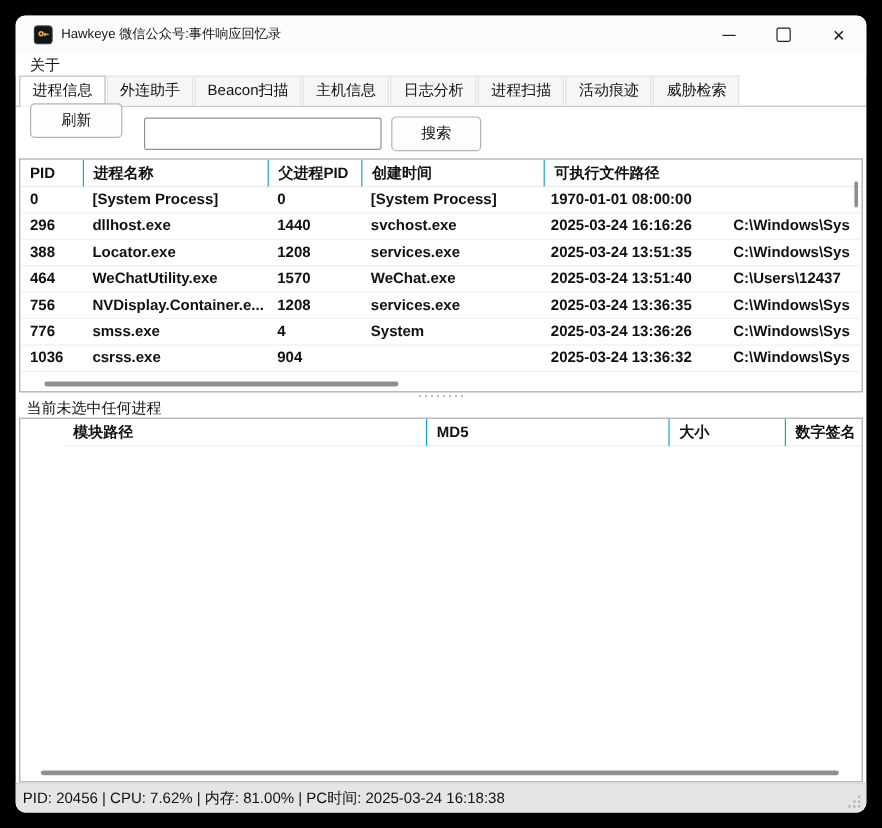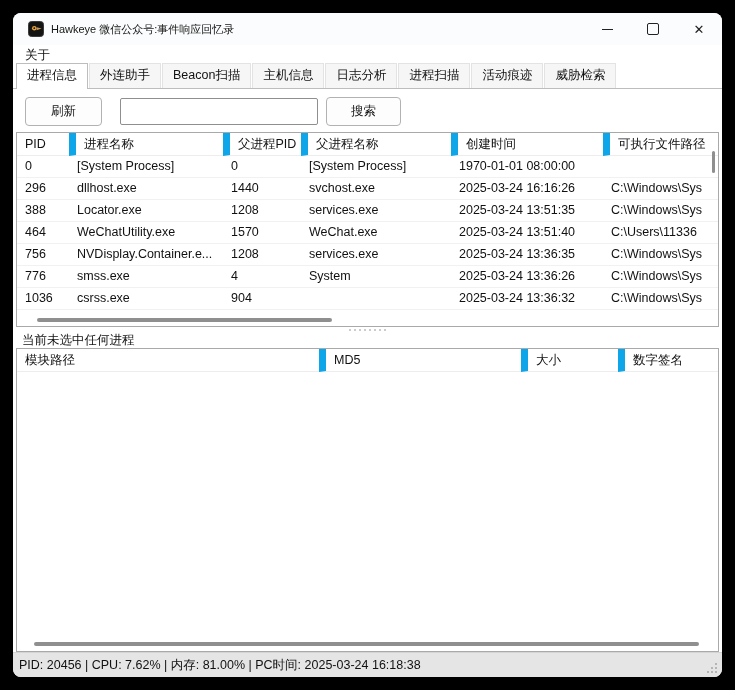--- a/index.html
+++ b/index.html
@@ -26,32 +26,32 @@
   .menu-item{display:inline-block;margin-left:8px;padding:0 4px;font-size:12.5px;line-height:19px;color:#111;}
   
   .tabbar{position:absolute;top:51px;left:0;right:0;height:25px;border-bottom:1px solid #bdbdbd;
           display:flex;align-items:flex-end;padding-left:3px;box-sizing:border-box;}
   .tab{font-size:12.5px;color:#111;background:#f6f6f6;border:1px solid #e3e3e3;border-bottom:none;
        padding:3px 10px 4px;margin-right:1px;white-space:nowrap;}
   .tab.active{background:#fff;border-color:#bdbdbd;margin-bottom:-1px;padding-bottom:5px;}
   
   .btn{position:absolute;box-sizing:border-box;background:#fdfdfd;border:1px solid #b2b2b2;border-radius:4px;
        font-size:12.5px;color:#111;font-family:"Liberation Sans",sans-serif;}
-  .btn-refresh{left:12px;top:84px;width:77px;height:29px;}
+  .btn-refresh{left:12px;top:73px;width:77px;height:29px;}
   .btn-search{left:313px;top:84px;width:75px;height:29px;}
   .search-input{position:absolute;left:107px;top:85px;width:198px;height:27px;box-sizing:border-box;
        border:1px solid #8f8f8f;border-radius:2px;background:#fff;padding:0 6px;font-size:12.5px;
        font-family:"Liberation Sans",sans-serif;}
   
-  .panel{position:absolute;box-sizing:border-box;border:1px solid #a9a9a9;background:#fff;overflow:hidden;}
+  .panel{position:absolute;box-sizing:border-box;border:1px solid #a9a9a9;background:#fff;overflow:hidden;font-weight:bold;}
   .p1{left:3px;top:119px;width:703px;height:195px;}
-  .p2{left:3px;top:335px;width:703px;height:304px;}
+  .p2{left:3px;top:335px;width:703px;height:304px;padding-left:36px;}
   .thead{display:flex;height:23px;line-height:23px;font-size:12.5px;color:#111;}
   .thead .cell{box-sizing:border-box;padding:0 8px;white-space:nowrap;overflow:hidden;border-bottom:1px solid #ededed;}
-  .thead .cell + .cell{border-left:7px solid #0ea5e9;}
+  .thead .cell + .cell{border-left:1px solid #0ea5e9;}
   .trow{display:flex;height:21px;line-height:20px;font-size:12.5px;color:#111;border-bottom:1px solid #f1f1f1;}
   .trow .cell{box-sizing:border-box;padding:0 8px;white-space:nowrap;overflow:hidden;}
   .c0{width:52px;}.c1{width:154px;}.c2{width:78px;}.c3{width:150px;}.c4{width:152px;}.c5{flex:1;min-width:0;}
   .d0{width:302px;}.d1{width:202px;}.d2{width:97px;}.d3{flex:1;min-width:0;}
   .t1-hthumb{position:absolute;left:20px;bottom:4px;width:295px;height:4px;background:#8f8f8f;border-radius:2px;}
   .t1-vthumb{position:absolute;right:3px;top:18px;width:3px;height:22px;background:#8f8f8f;border-radius:2px;}
   .t2-hthumb{position:absolute;left:17px;bottom:5px;width:665px;height:4px;background:#8f8f8f;border-radius:2px;}
   
   .splitter{position:absolute;top:314px;left:0;right:0;height:6px;display:flex;align-items:center;justify-content:center;gap:3px;}
   .splitter i{width:2px;height:2px;background:#bbb;border-radius:50%;display:block;}
@@ -107,21 +107,20 @@
 
   <button class="btn btn-refresh">刷新</button>
   <input class="search-input" value="" style="">
   <button class="btn btn-search">搜索</button>
 
   <div class="panel p1">
     <div class="thead">
       <div class="cell c0">PID</div>
       <div class="cell c1">进程名称</div>
       <div class="cell c2">父进程PID</div>
-      <div class="cell c3">父进程名称</div>
       <div class="cell c4">创建时间</div>
       <div class="cell c5">可执行文件路径</div>
     </div>
     <div id="t1-body">
         <div class="trow">
       <div class="cell c0">0</div>
       <div class="cell c1">[System Process]</div>
       <div class="cell c2">0</div>
       <div class="cell c3">[System Process]</div>
       <div class="cell c4">1970-01-01 08:00:00</div>
@@ -142,21 +141,21 @@
       <div class="cell c3">services.exe</div>
       <div class="cell c4">2025-03-24 13:51:35</div>
       <div class="cell c5">C:\Windows\Sys</div>
     </div>
         <div class="trow">
       <div class="cell c0">464</div>
       <div class="cell c1">WeChatUtility.exe</div>
       <div class="cell c2">1570</div>
       <div class="cell c3">WeChat.exe</div>
       <div class="cell c4">2025-03-24 13:51:40</div>
-      <div class="cell c5">C:\Users\11336</div>
+      <div class="cell c5">C:\Users\12437</div>
     </div>
         <div class="trow">
       <div class="cell c0">756</div>
       <div class="cell c1">NVDisplay.Container.e...</div>
       <div class="cell c2">1208</div>
       <div class="cell c3">services.exe</div>
       <div class="cell c4">2025-03-24 13:36:35</div>
       <div class="cell c5">C:\Windows\Sys</div>
     </div>
         <div class="trow">

